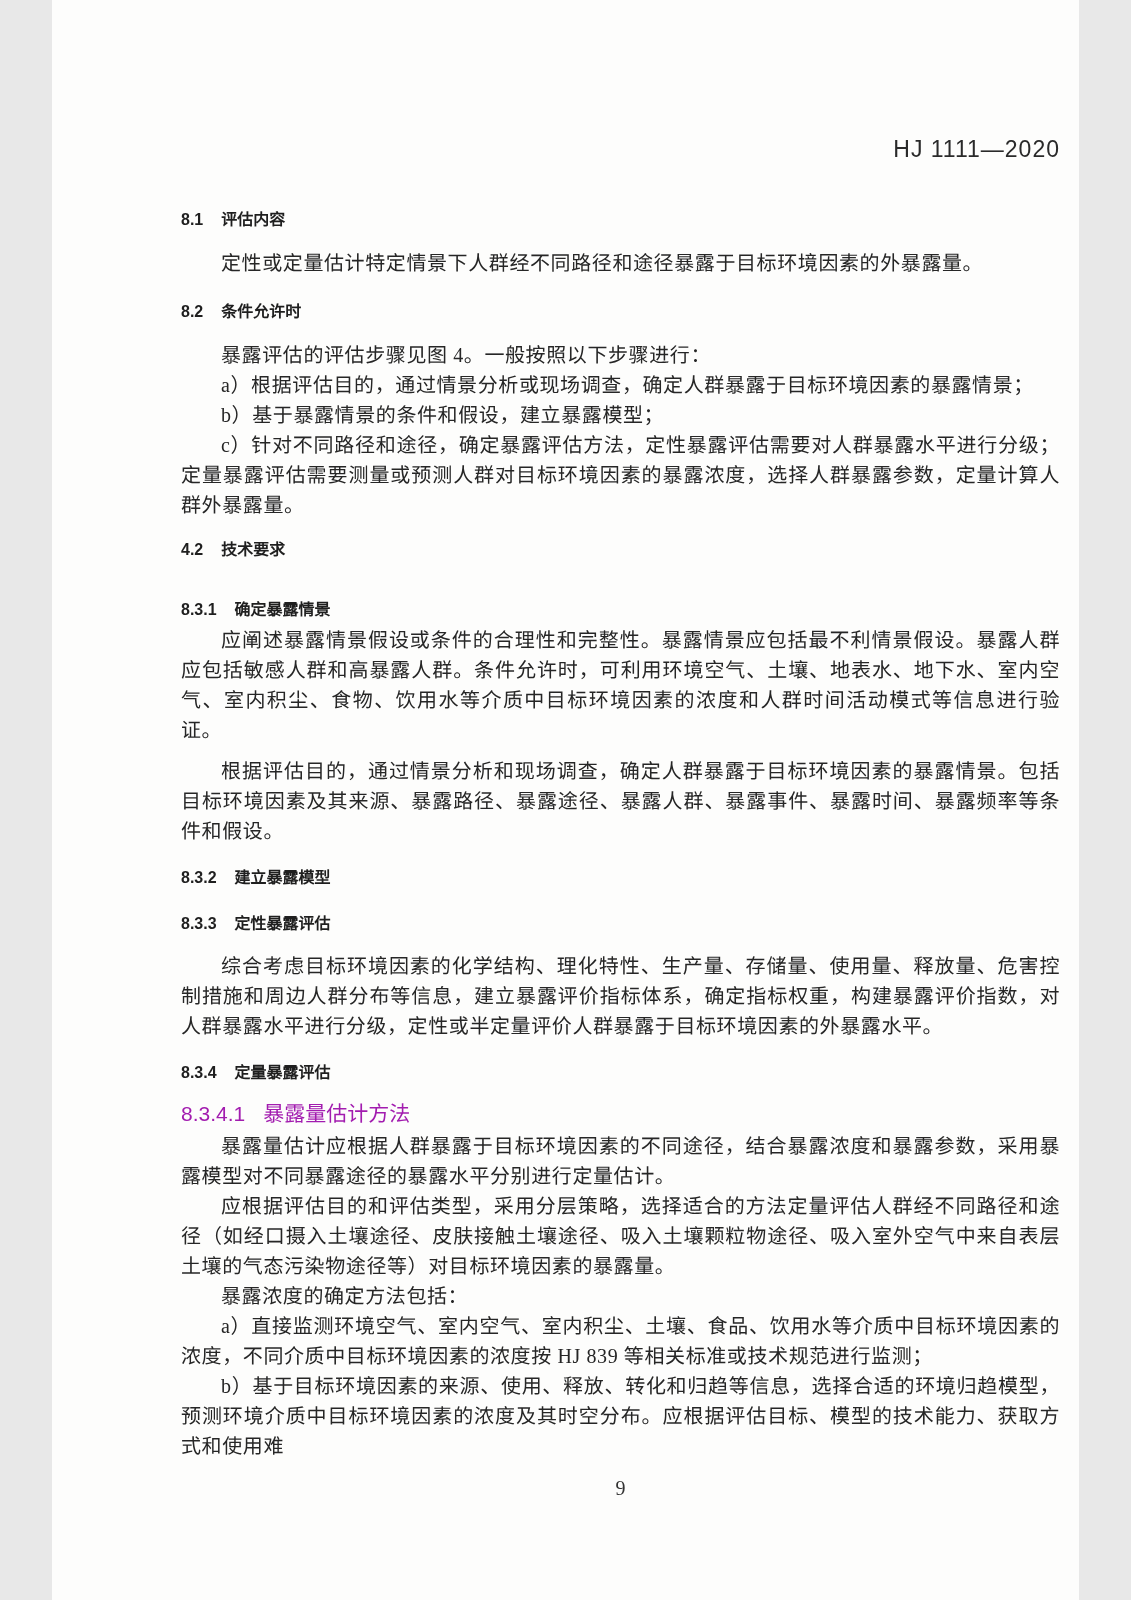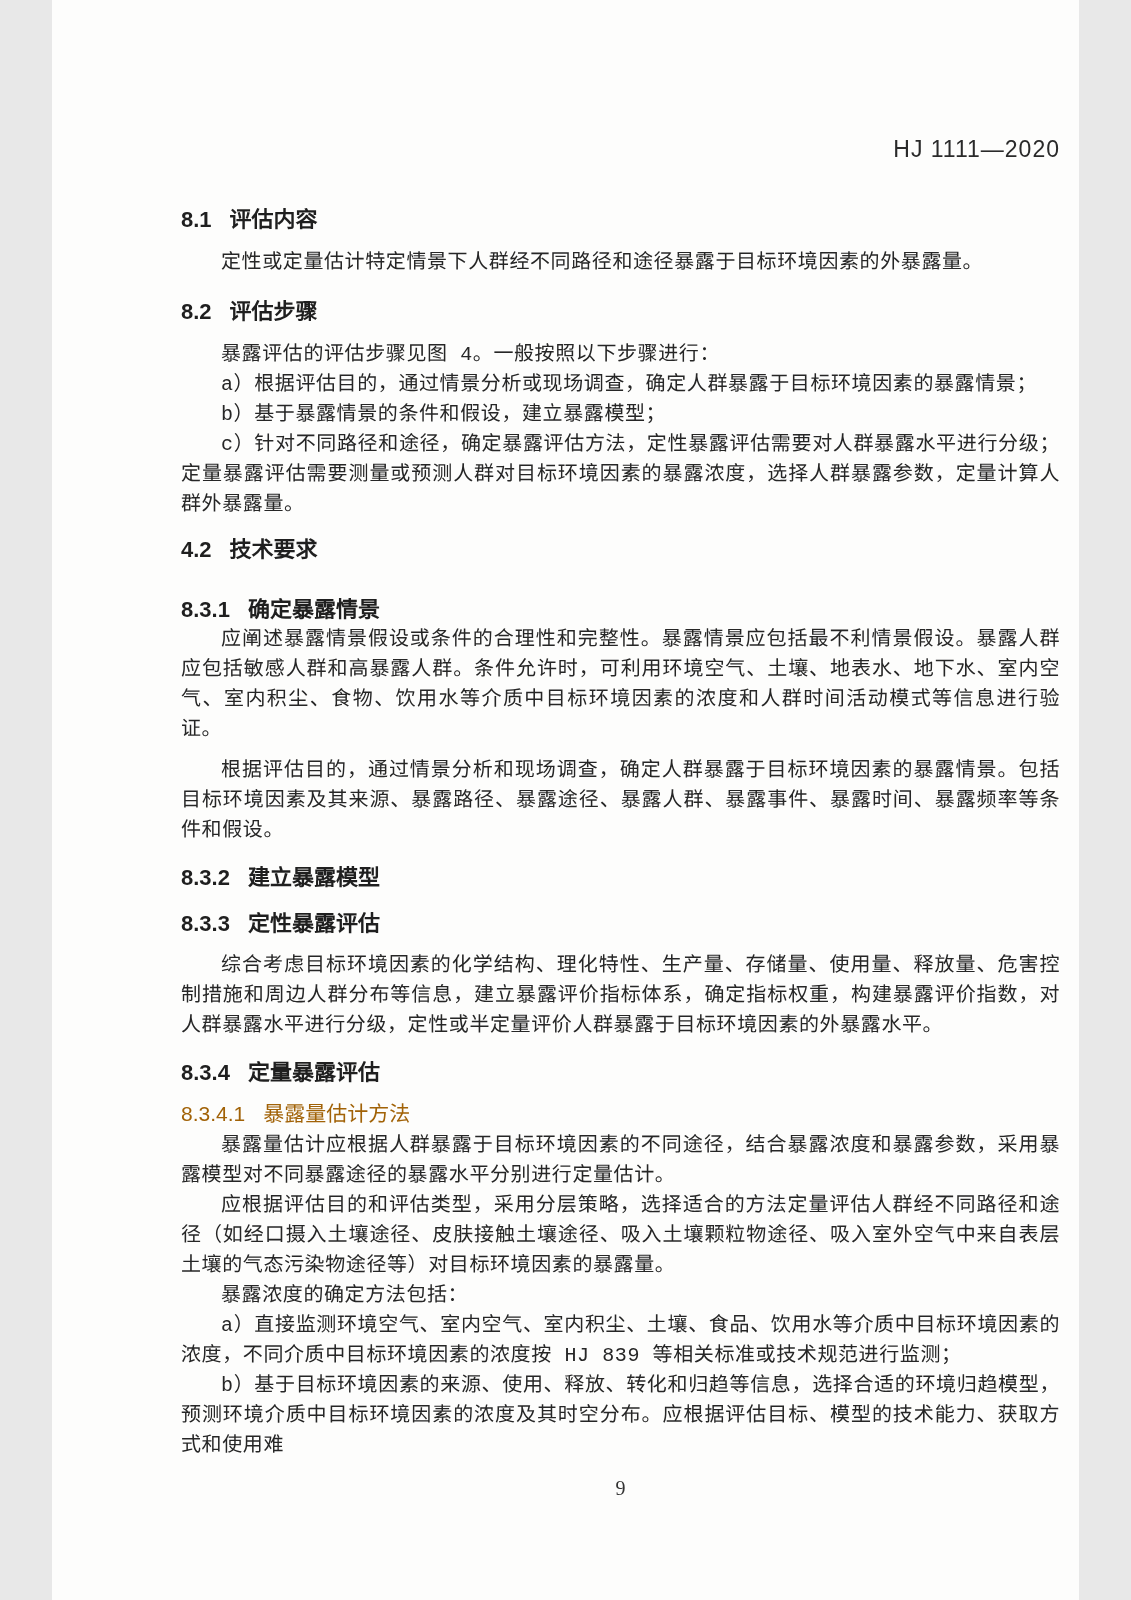--- a/index.html
+++ b/index.html
@@ -28,43 +28,43 @@
     font-size: 23px;
     line-height: 26px;
     font-weight: 500;
     color: #2a2a2a;
     letter-spacing: 1px;
   }
   
   .h2, .h3 {
     margin: 0;
     font-family: "Liberation Sans", "DejaVu Sans", sans-serif;
-    font-size: 22px;
+    font-size: 16px;
     line-height: 30px;
     font-weight: bold;
     color: #1f1f1f;
   }
   .h4 {
     margin: 0;
     font-size: 21px;
     line-height: 30px;
     font-weight: normal;
-    color: #a16207;
+    color: #a21caf;
   }
   .clause-num {
     font-family: "Liberation Sans", "DejaVu Sans", sans-serif;
     margin-right: 18px;
   }
   .h4 .clause-title {
     font-family: "Liberation Serif", "DejaVu Serif", serif;
   }
   
   .para {
     margin: 0;
-    font-family: Liberation Mono, monospace;
+    font-family: Liberation Serif, serif;
     font-size: 20px;
     line-height: 30px;
     letter-spacing: 0.6px;
     text-align: justify;
     text-justify: inter-character;
     text-indent: 2em;
     color: #262626;
   }
   
   .mt-h81   { margin-top: 43px; }
@@ -97,21 +97,21 @@
 <div class="page">
   <div class="content">
 
     <div class="header">
       <span>HJ 1111—2020</span>
     </div>
 
     <h2 class="h2 mt-h81"><span class="clause-num">8.1</span><span class="clause-title">评估内容</span></h2>
     <p class="para mt-p81">定性或定量估计特定情景下人群经不同路径和途径暴露于目标环境因素的外暴露量。</p>
 
-    <h2 class="h2 mt-h82"><span class="clause-num">8.2</span><span class="clause-title">评估步骤</span></h2>
+    <h2 class="h2 mt-h82"><span class="clause-num">8.2</span><span class="clause-title">条件允许时</span></h2>
     <p class="para mt-p82">暴露评估的评估步骤见图 4。一般按照以下步骤进行：</p>
     <p class="para mt-0">a）根据评估目的，通过情景分析或现场调查，确定人群暴露于目标环境因素的暴露情景；</p>
     <p class="para mt-0">b）基于暴露情景的条件和假设，建立暴露模型；</p>
     <p class="para mt-0">c）针对不同路径和途径，确定暴露评估方法，定性暴露评估需要对人群暴露水平进行分级；定量暴露评估需要测量或预测人群对目标环境因素的暴露浓度，选择人群暴露参数，定量计算人群外暴露量。</p>
 
     <h2 class="h2 mt-h83"><span class="clause-num">4.2</span><span class="clause-title">技术要求</span></h2>
 
     <h3 class="h3 mt-h831"><span class="clause-num">8.3.1</span><span class="clause-title">确定暴露情景</span></h3>
     <p class="para mt-0">应阐述暴露情景假设或条件的合理性和完整性。暴露情景应包括最不利情景假设。暴露人群应包括敏感人群和高暴露人群。条件允许时，可利用环境空气、土壤、地表水、地下水、室内空气、室内积尘、食物、饮用水等介质中目标环境因素的浓度和人群时间活动模式等信息进行验证。</p>
     <p class="para mt-p831">根据评估目的，通过情景分析和现场调查，确定人群暴露于目标环境因素的暴露情景。包括目标环境因素及其来源、暴露路径、暴露途径、暴露人群、暴露事件、暴露时间、暴露频率等条件和假设。</p>

